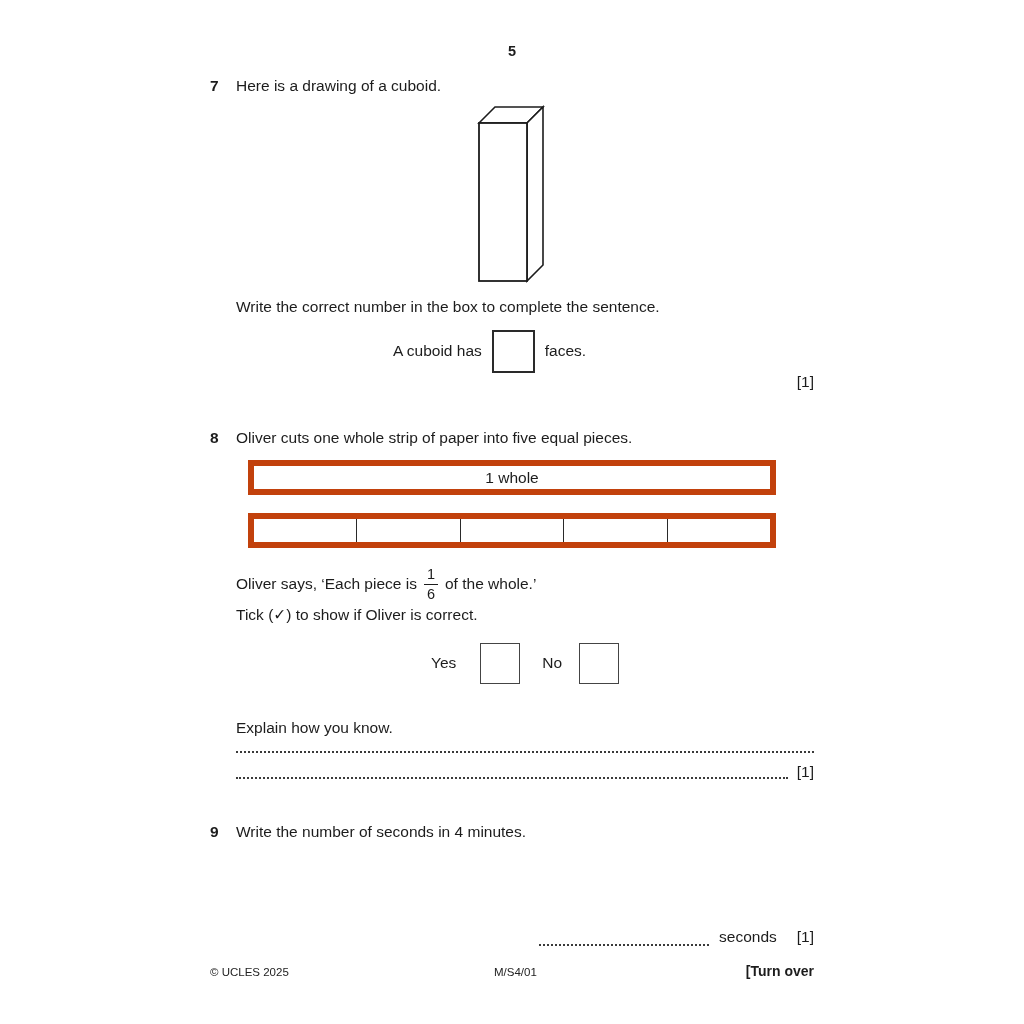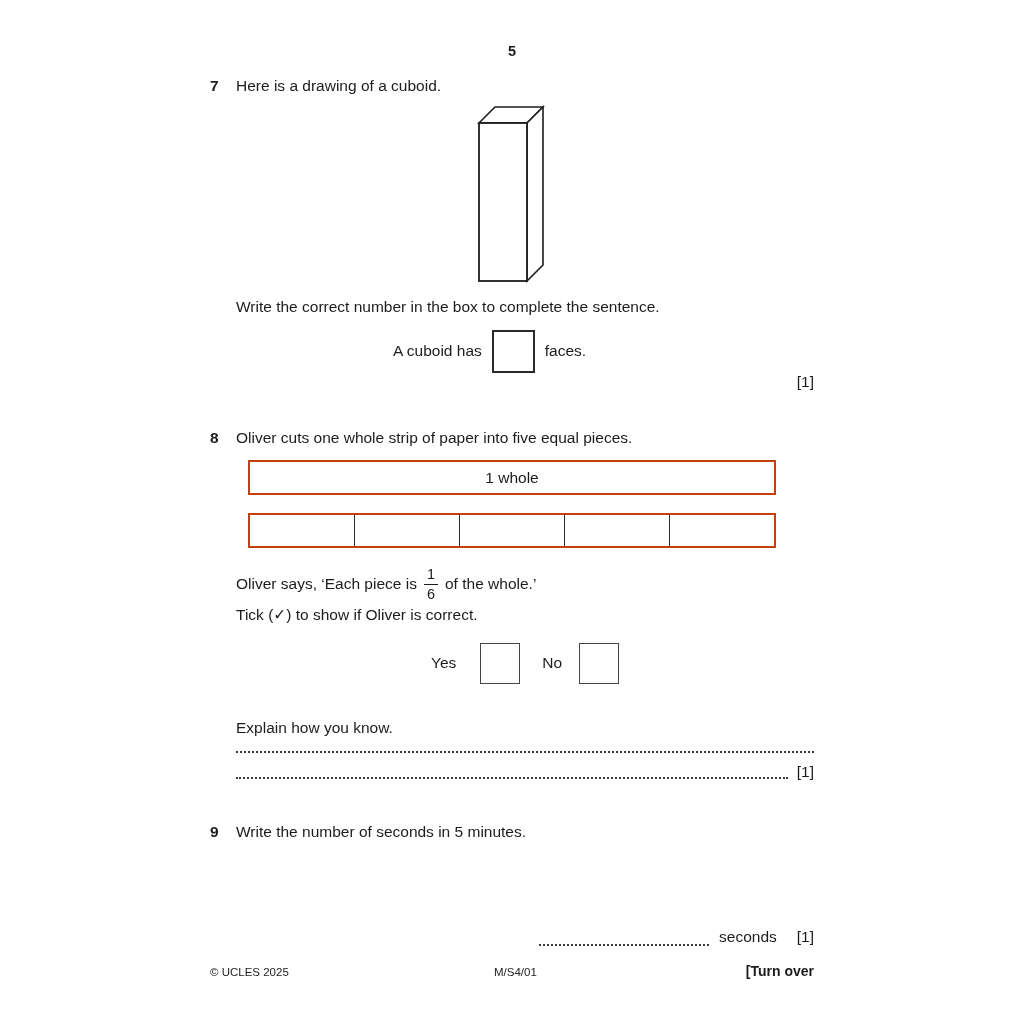--- a/index.html
+++ b/index.html
@@ -43,21 +43,21 @@
     background: #fff;
     margin: 0 10px;
   }
 
   .marks { font-size: 15.5px; }
   #q7-marks { top: 373px; right: 210px; }
 
   
   .strip {
     left: 248px; width: 528px; height: 35px;
-    border: 2px solid #c2410c; background: #fff;
+    border: 6px solid #c2410c; background: #fff;
   }
   #strip-whole { top: 460px; display: flex; align-items: center; justify-content: center; }
   #strip-pieces { top: 513px; display: flex; }
   #strip-pieces .piece { flex: 1; border-right: 1.6px solid #2a2a2a; }
   #strip-pieces .piece:last-child { border-right: none; }
 
   
   #says-row {
     left: 236px; top: 563px; height: 42px;
     display: flex; align-items: center;
@@ -177,21 +177,21 @@
 
   <div id="dots1" class="abs dotline"></div>
 
   <div id="dots2-row" class="abs">
     <span id="dots2" class="dotline"></span>
     <span id="q8-marks" class="marks">[1]</span>
   </div>
 
   <div class="abs q-row" style="top:823px;">
     <span class="q-num">9</span>
-    <span class="q-text">Write the number of seconds in 5 minutes.</span>
+    <span class="q-text">Write the number of seconds in 4 minutes.</span>
   </div>
 
   <div id="seconds-row" class="abs">
     <span id="seconds-dots" class="dotline"></span>
     <span id="seconds-label">seconds</span>
     <span class="marks">[1]</span>
   </div>
 
   <div id="footer-copyright" class="abs">© UCLES 2025</div>
   <div id="footer-code" class="abs">M/S4/01</div>

